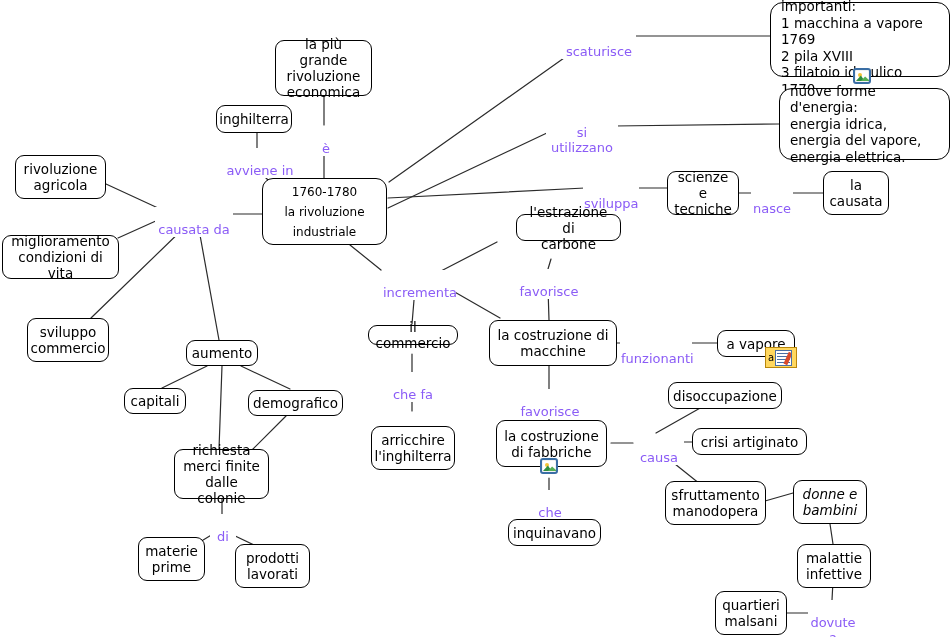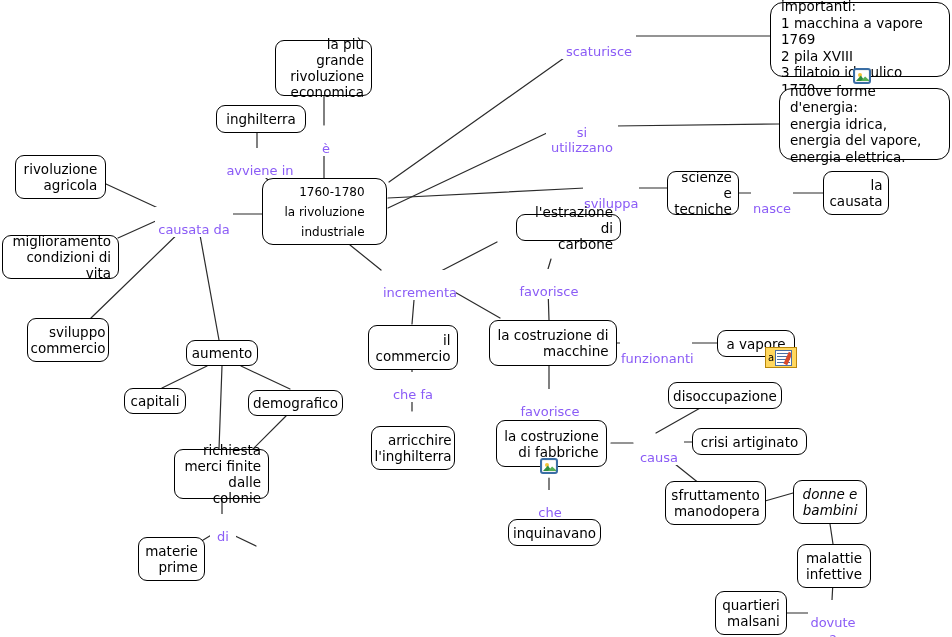--- a/index.html
+++ b/index.html
@@ -29,21 +29,21 @@
   }
   .node {
     position: absolute;
     box-sizing: border-box;
     background: #ffffff;
     border: 1px solid #000000;
     border-radius: 9px;
     display: flex;
     align-items: center;
     justify-content: center;
-    text-align: right;
+    text-align: center;
     font-size: 13.5px;
     line-height: 16px;
     color: #000000;
     padding: 3px 7px;
     white-space: pre-line;
     z-index: 3;
   }
   .node.big {
     font-size: 12px;
     line-height: 20px;
@@ -273,21 +273,21 @@
 la rivoluzione
 industriale</span>
   </div>
 
   <div class="node" style="left:275px; top:40px; width:97px; height:56px;">
     <span>la più grande
 rivoluzione
 economica</span>
   </div>
 
-  <div class="node" style="left:216px; top:105px; width:90px; height:28px;">
+  <div class="node" style="left:216px; top:105px; width:76px; height:28px;">
     <span>inghilterra</span>
   </div>
 
   <div class="node" style="left:15px; top:155px; width:91px; height:44px;">
     <span>rivoluzione
 agricola</span>
   </div>
 
   <div class="node" style="left:2px; top:235px; width:117px; height:44px;">
     <span>miglioramento
@@ -315,22 +315,26 @@
     <span>richiesta
 merci finite
 dalle colonie</span>
   </div>
 
   <div class="node" style="left:138px; top:537px; width:67px; height:44px;">
     <span>materie
 prime</span>
   </div>
 
-
-  <div class="node" style="left:368px; top:325px; width:90px; height:45px;">
+  <div class="node" style="left:235px; top:544px; width:75px; height:44px;">
+    <span>prodotti
+lavorati</span>
+  </div>
+
+  <div class="node" style="left:368px; top:325px; width:90px; height:20px;">
     <span>il commercio</span>
   </div>
 
   <div class="node" style="left:371px; top:426px; width:84px; height:44px;">
     <span>arricchire
 l'inghilterra</span>
   </div>
 
   <div class="node" style="left:516px; top:214px; width:105px; height:27px;">
     <span>l'estrazione di

